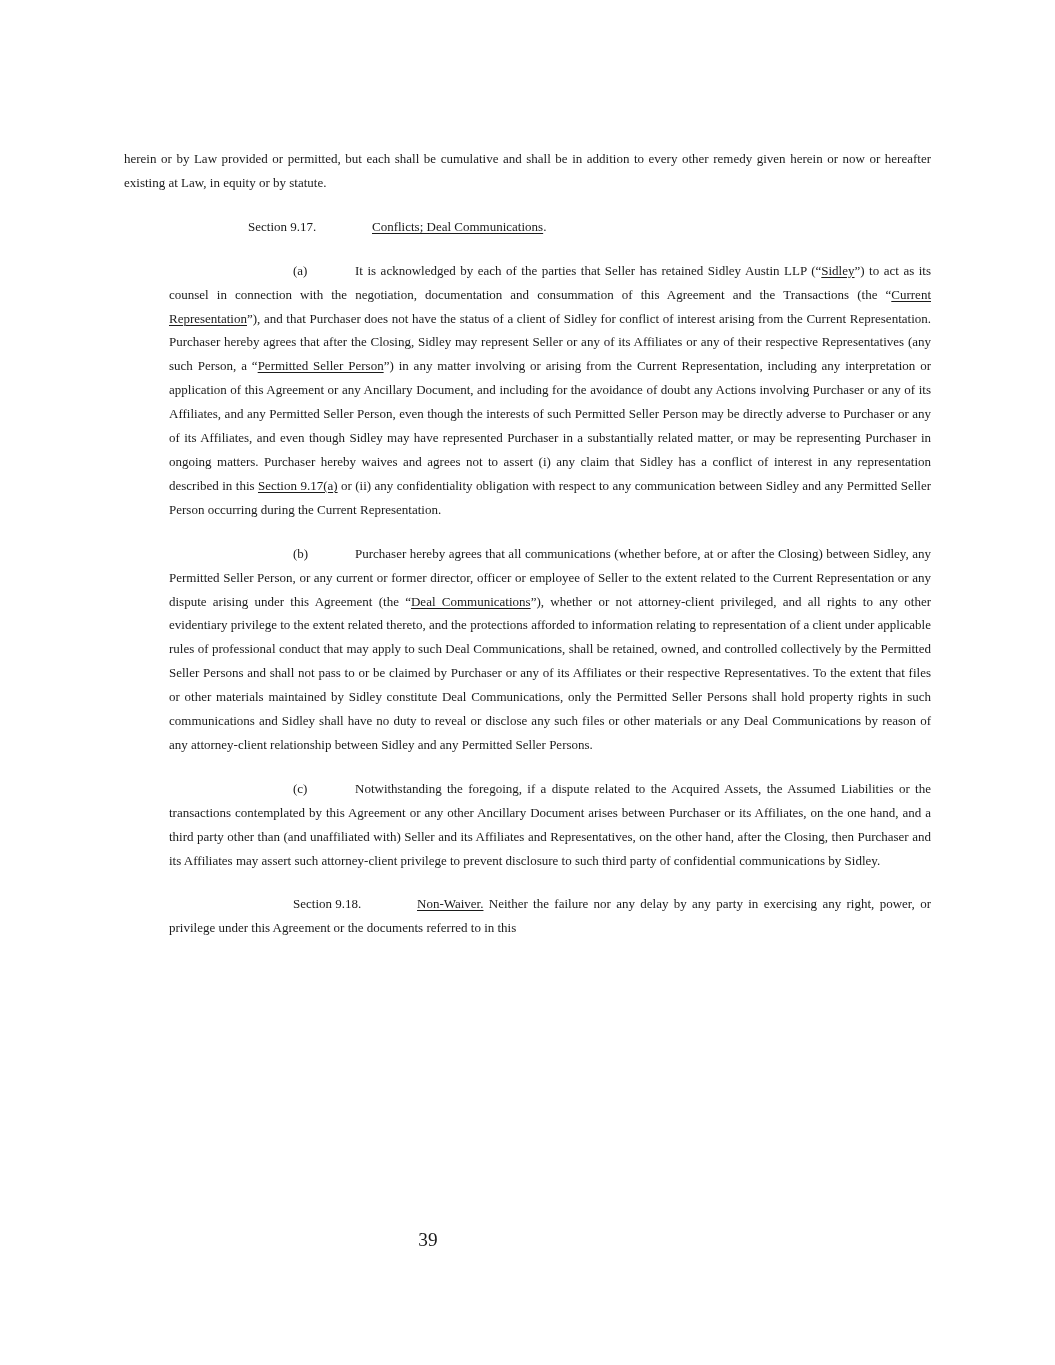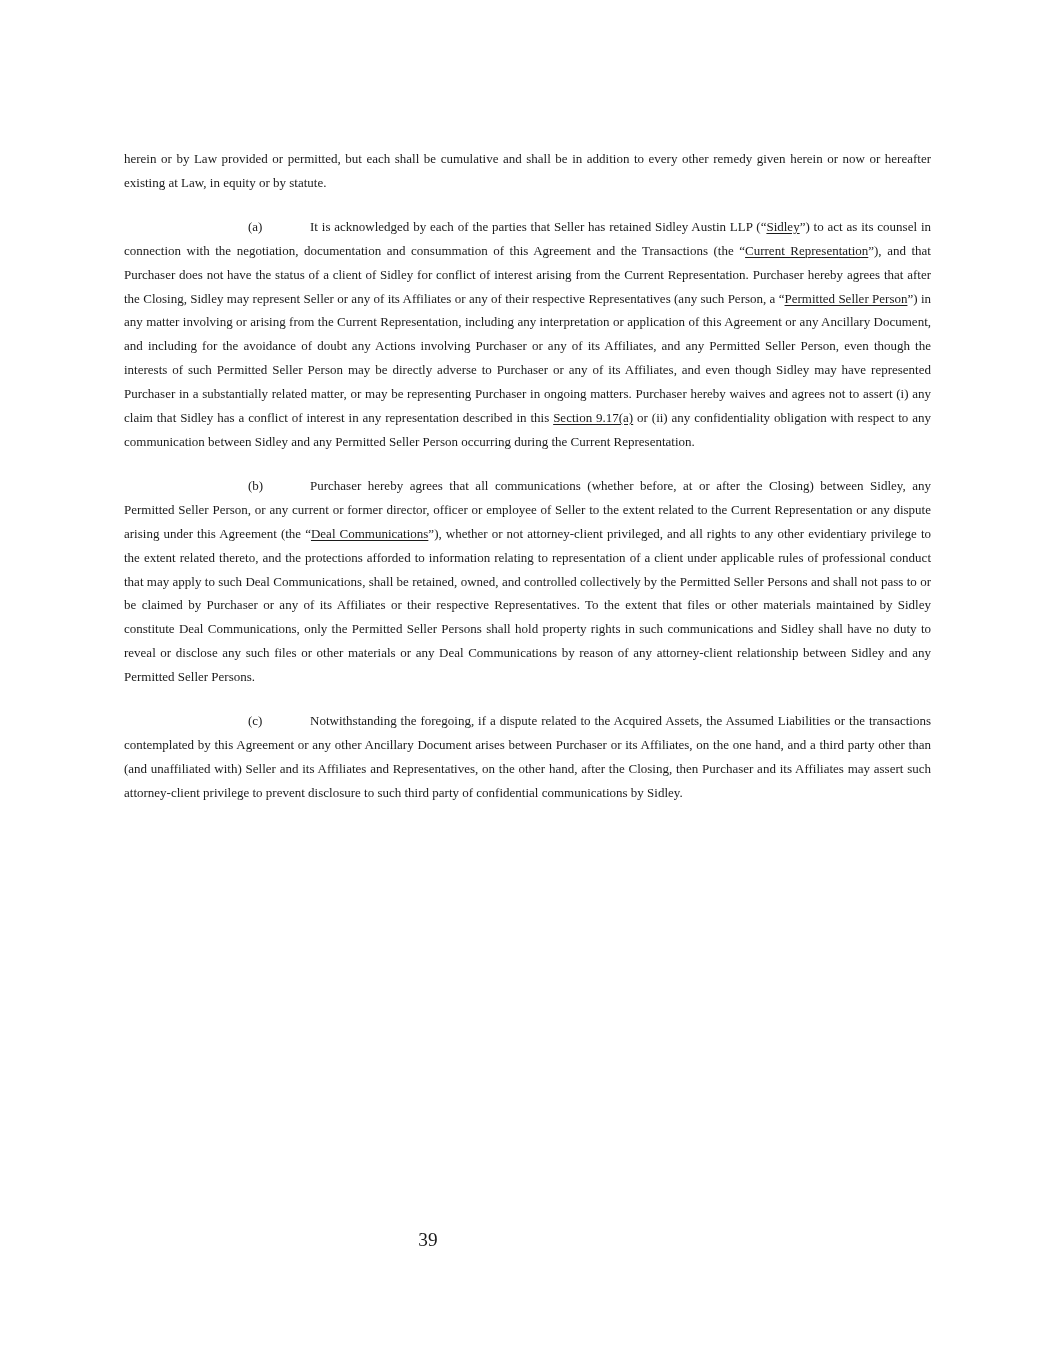--- a/index.html
+++ b/index.html
@@ -6,41 +6,43 @@
     body {
       width: 1055px; height: 1365px; position: relative; overflow: hidden;
       font-family: "Liberation Serif", "DejaVu Serif", serif;
       color: #1a1a1a;
     }
     .page {
       position: absolute; left: 124px; top: 147px; width: 807px;
       font-size: 13px; line-height: 23.9px;
     }
     .para { margin: 0; text-align: justify; text-align-last: left; }
-    .gap { margin-top: 20px; }
+    .gap { margin-top: 20px; margin-left: 45px; }
     .indent { text-indent: 124px; }
     .label { display: inline-block; width: 62px; text-indent: 0; }
     .heading { margin: 20px 0 0 0; padding-left: 124px; }
     .sec-num { display: inline-block; width: 124px; }
     .ul { text-decoration: underline; text-underline-offset: 2px; text-decoration-thickness: 1px; }
     .page-num {
       position: absolute; left: 0; width: 856px; top: 1228px;
       text-align: center; font-size: 19.3px; line-height: 24px;
     }
   </style>
 </head>
 <body>
 
 <div class="page">
 
   <p class="para">herein or by Law provided or permitted, but each shall be cumulative and shall be in addition to every other remedy given herein or now or hereafter existing at Law, in equity or by statute.</p>
 
+  <p class="heading"><span class="sec-num">Section 9.17.</span><span class="ul">Conflicts; Deal Communications</span><span>.</span></p>
 
   <p class="para gap indent"><span class="label">(a)</span><span>It is acknowledged by each of the parties that Seller has retained Sidley Austin LLP (“</span><span class="ul">Sidley</span><span>”) to act as its counsel in connection with the negotiation, documentation and consummation of this Agreement and the Transactions (the “</span><span class="ul">Current Representation</span><span>”), and that Purchaser does not have the status of a client of Sidley for conflict of interest arising from the Current Representation. Purchaser hereby agrees that after the Closing, Sidley may represent Seller or any of its Affiliates or any of their respective Representatives (any such Person, a “</span><span class="ul">Permitted Seller Person</span><span>”) in any matter involving or arising from the Current Representation, including any interpretation or application of this Agreement or any Ancillary Document, and including for the avoidance of doubt any Actions involving Purchaser or any of its Affiliates, and any Permitted Seller Person, even though the interests of such Permitted Seller Person may be directly adverse to Purchaser or any of its Affiliates, and even though Sidley may have represented Purchaser in a substantially related matter, or may be representing Purchaser in ongoing matters. Purchaser hereby waives and agrees not to assert (i) any claim that Sidley has a conflict of interest in any representation described in this </span><span class="ul">Section 9.17(a)</span><span> or (ii) any confidentiality obligation with respect to any communication between Sidley and any Permitted Seller Person occurring during the Current Representation.</span></p>
 
   <p class="para gap indent"><span class="label">(b)</span><span>Purchaser hereby agrees that all communications (whether before, at or after the Closing) between Sidley, any Permitted Seller Person, or any current or former director, officer or employee of Seller to the extent related to the Current Representation or any dispute arising under this Agreement (the “</span><span class="ul">Deal Communications</span><span>”), whether or not attorney-client privileged, and all rights to any other evidentiary privilege to the extent related thereto, and the protections afforded to information relating to representation of a client under applicable rules of professional conduct that may apply to such Deal Communications, shall be retained, owned, and controlled collectively by the Permitted Seller Persons and shall not pass to or be claimed by Purchaser or any of its Affiliates or their respective Representatives. To the extent that files or other materials maintained by Sidley constitute Deal Communications, only the Permitted Seller Persons shall hold property rights in such communications and Sidley shall have no duty to reveal or disclose any such files or other materials or any Deal Communications by reason of any attorney-client relationship between Sidley and any Permitted Seller Persons.</span></p>
 
   <p class="para gap indent"><span class="label">(c)</span><span>Notwithstanding the foregoing, if a dispute related to the Acquired Assets, the Assumed Liabilities or the transactions contemplated by this Agreement or any other Ancillary Document arises between Purchaser or its Affiliates, on the one hand, and a third party other than (and unaffiliated with) Seller and its Affiliates and Representatives, on the other hand, after the Closing, then Purchaser and its Affiliates may assert such attorney-client privilege to prevent disclosure to such third party of confidential communications by Sidley.</span></p>
 
+  <p class="para gap" style="text-indent:124px;"><span class="sec-num" style="text-indent:0;">Section 9.18.</span><span class="ul">Non-Waiver.</span><span> Neither the failure nor any delay by any party in exercising any right, power, or privilege under this Agreement or the documents referred to in this</span></p>
 
 </div>
 
 <div class="page-num">39</div>
 
 </body></html>

